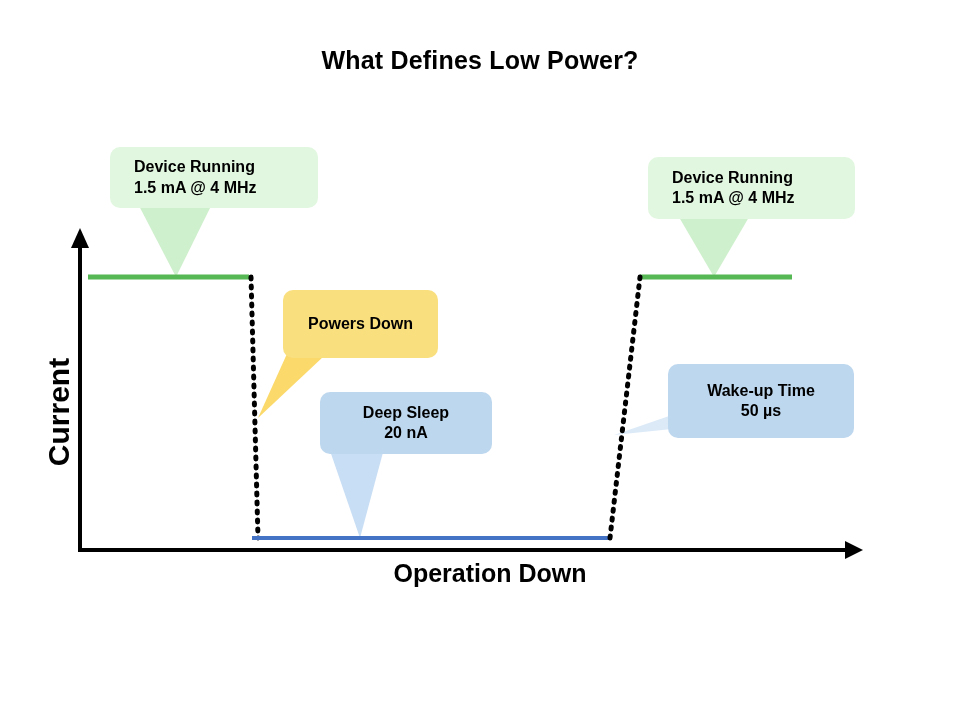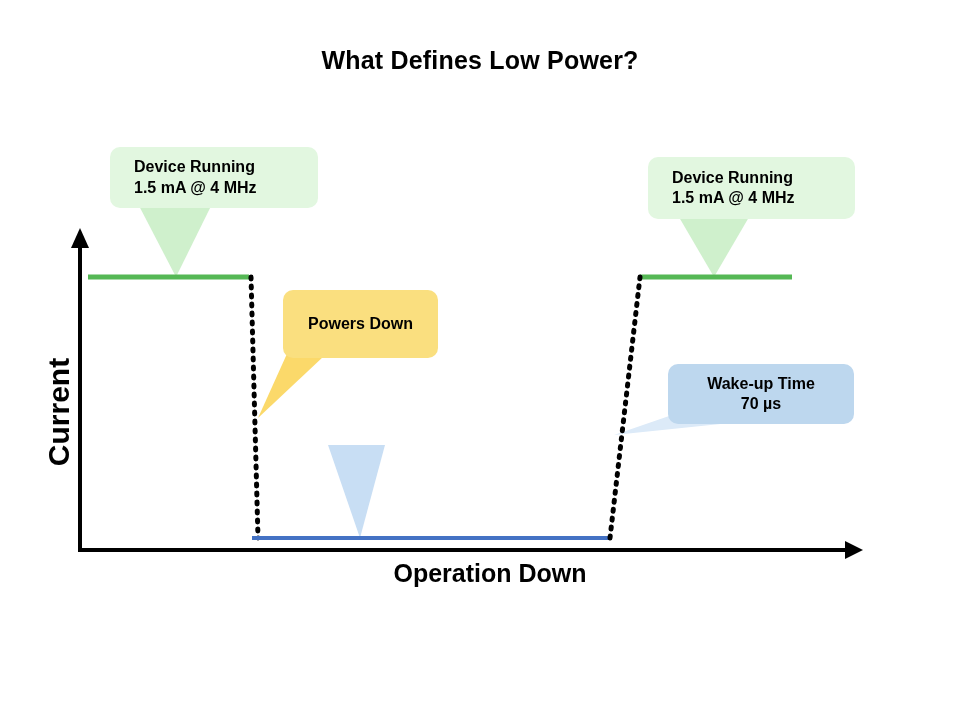--- a/index.html
+++ b/index.html
@@ -85,21 +85,21 @@
   }
   #callout-powers-down {
     left: 283px; top: 290px; width: 155px; height: 68px;
     font-size: 16px;
   }
   #callout-deep-sleep {
     left: 320px; top: 392px; width: 172px; height: 62px;
     font-size: 16px;
   }
   #callout-wakeup {
-    left: 668px; top: 364px; width: 186px; height: 60px;
+    left: 668px; top: 364px; width: 186px; height: 74px;
     font-size: 16px;
   }
 </style>
 </head>
 <body>
 
 <div id="slide">
 
   <div id="chart-title">What Defines Low Power?</div>
 
@@ -137,19 +137,23 @@
 
   <div class="callout c-green" id="callout-running-2">
     <span class="line">Device Running</span>
     <span class="line">1.5 mA @ 4 MHz</span>
   </div>
 
   <div class="callout c-orange" id="callout-powers-down">
     <span class="line">Powers Down</span>
   </div>
 
+  <div class="callout c-blue" id="callout-deep-sleep">
+    <span class="line">Deep Sleep</span>
+    <span class="line">20 nA</span>
+  </div>
 
   <div class="callout c-blue" id="callout-wakeup">
     <span class="line">Wake-up Time</span>
-    <span class="line">70 µs</span>
+    <span class="line">50 µs</span>
   </div>
 
 </div>
 
 </body></html>

